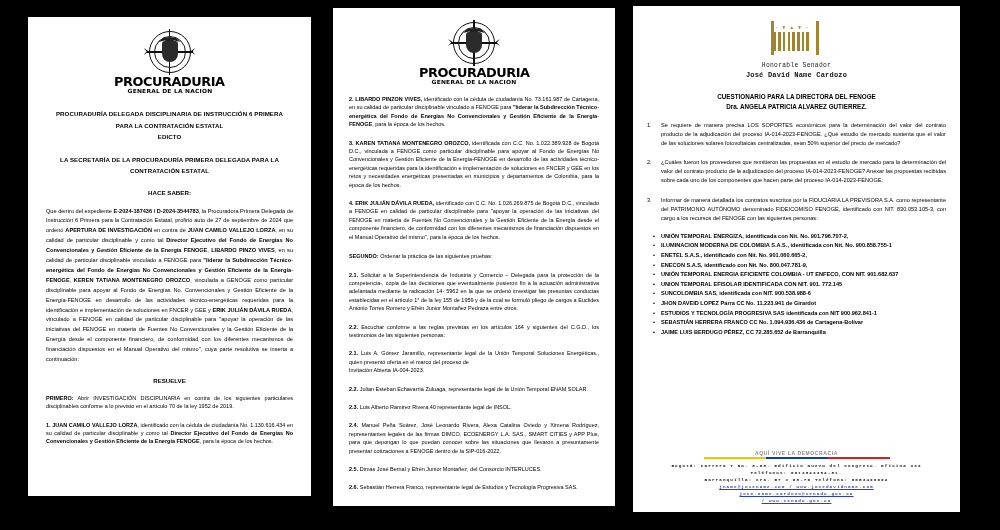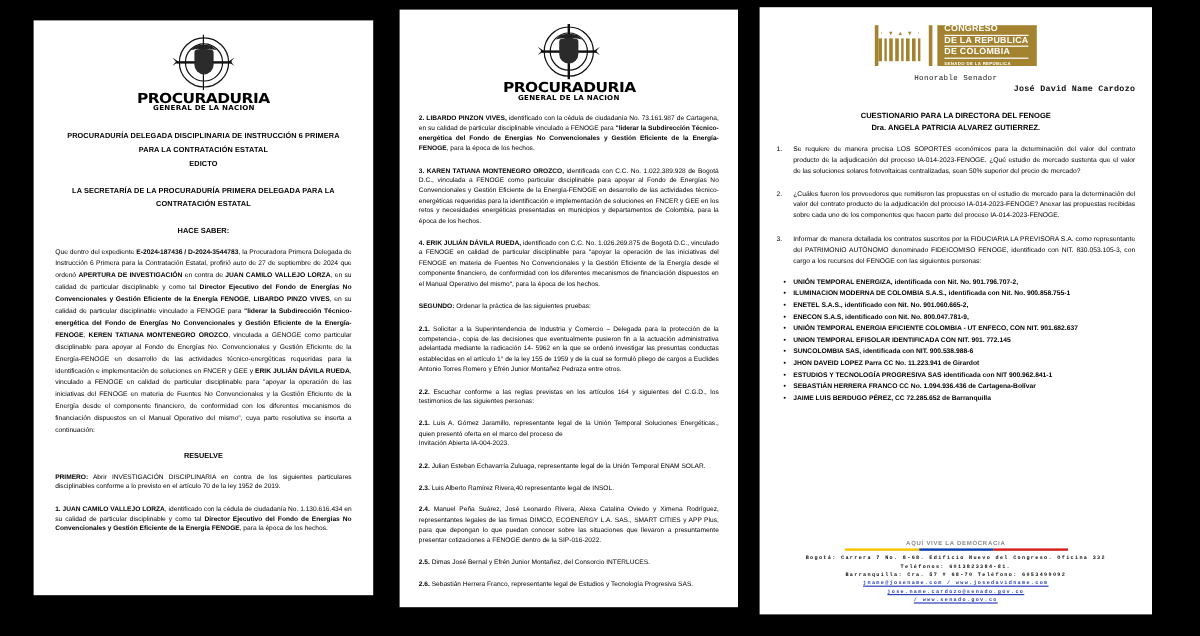--- a/index.html
+++ b/index.html
@@ -62,21 +62,21 @@
   .cong-dots{position:absolute;left:5px;top:3px;font-size:5px;color:#a3832f;letter-spacing:2px;font-weight:bold;}
   .cong-edge{position:absolute;left:0;top:0;width:3px;height:100%;background:#a3832f;}
   .cong-edge2{position:absolute;left:45px;top:0;width:3px;height:100%;background:#a3832f;}
   .cong-right{background:#a3832f;color:#fff;padding:3px 7px 3px 6px;display:flex;flex-direction:column;justify-content:center;}
   .cong-right .l1{font-size:7.4px;font-weight:bold;line-height:8.6px;letter-spacing:.2px;}
   .cong-right .l2{font-size:7.4px;font-weight:bold;line-height:8.6px;letter-spacing:.2px;border-top:.7px solid #fff;}
   .cong-right .l3{font-size:7.4px;font-weight:bold;line-height:8.6px;letter-spacing:.2px;border-top:.7px solid #fff;}
   .cong-right .l4{font-size:3.6px;font-weight:bold;line-height:6px;letter-spacing:.3px;border-top:.7px solid #fff;padding-top:1px;}
 
   .sen-role{text-align:center;font-family:"Liberation Mono", monospace;font-size:6.3px;margin-top:7px;color:#222;letter-spacing:.3px;}
-  .sen-name{text-align:right;font-family:"Liberation Mono", monospace;font-weight:bold;font-size:7px;margin-top:2px;color:#111;letter-spacing:.2px;}
+  .sen-name{text-align:center;font-family:"Liberation Mono", monospace;font-weight:bold;font-size:7px;margin-top:2px;color:#111;letter-spacing:.2px;}
 
   .q-title{text-align:center;font-weight:bold;font-size:6.3px;margin-top:13px;line-height:9.5px;}
   .q-list{margin:0;padding:0;list-style:none;}
   .q-item{display:flex;margin-top:10px;font-size:5.6px;line-height:9.1px;}
   .q-num{width:14px;flex:0 0 14px;font-weight:normal;}
   .q-text{flex:1;text-align:justify;}
   .b-list{margin-top:9px;padding:0;list-style:none;}
   .b-item{display:flex;font-size:5.6px;line-height:9.6px;font-weight:bold;}
   .b-dot{width:14px;flex:0 0 14px;text-align:center;}
   .b-text{flex:1;}
@@ -172,26 +172,20 @@
             <i></i>
               <i></i>
               <i></i>
               <i></i>
               <i></i>
               <i></i>
               <i></i>
               <i></i>
           </div>
         </div>
-        <div class="cong-right">
-          <div class="l1">CONGRESO</div>
-          <div class="l2">DE LA REPÚBLICA</div>
-          <div class="l3">DE COLOMBIA</div>
-          <div class="l4">SENADO DE LA REPÚBLICA</div>
-        </div>
       </div>
     </div>
 
     <div class="sen-role">Honorable Senador</div>
     <div class="sen-name">José David Name Cardozo</div>
 
     <div class="q-title">
       <div>CUESTIONARIO PARA LA DIRECTORA DEL FENOGE</div>
       <div>Dra. ANGELA PATRICIA ALVAREZ GUTIERREZ.</div>
     </div>

